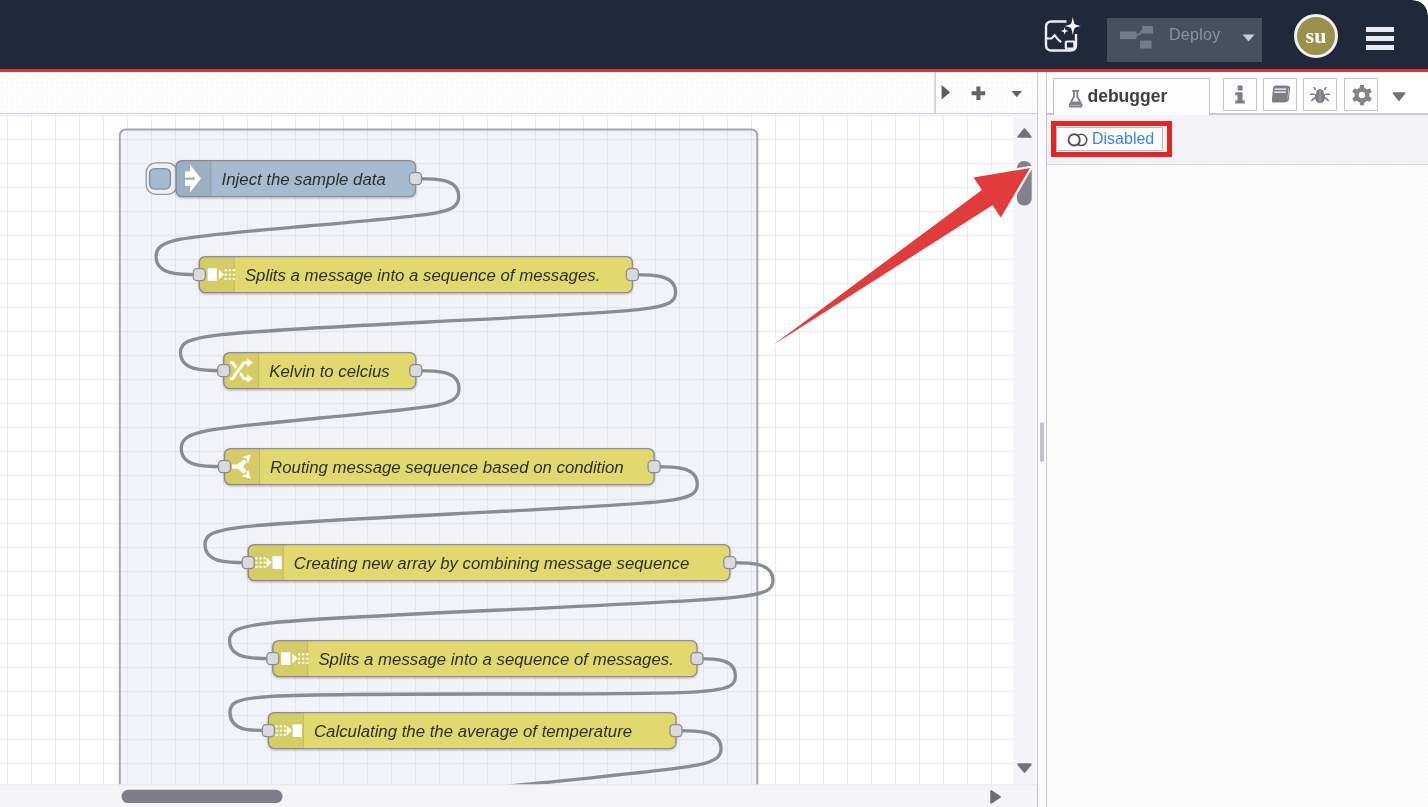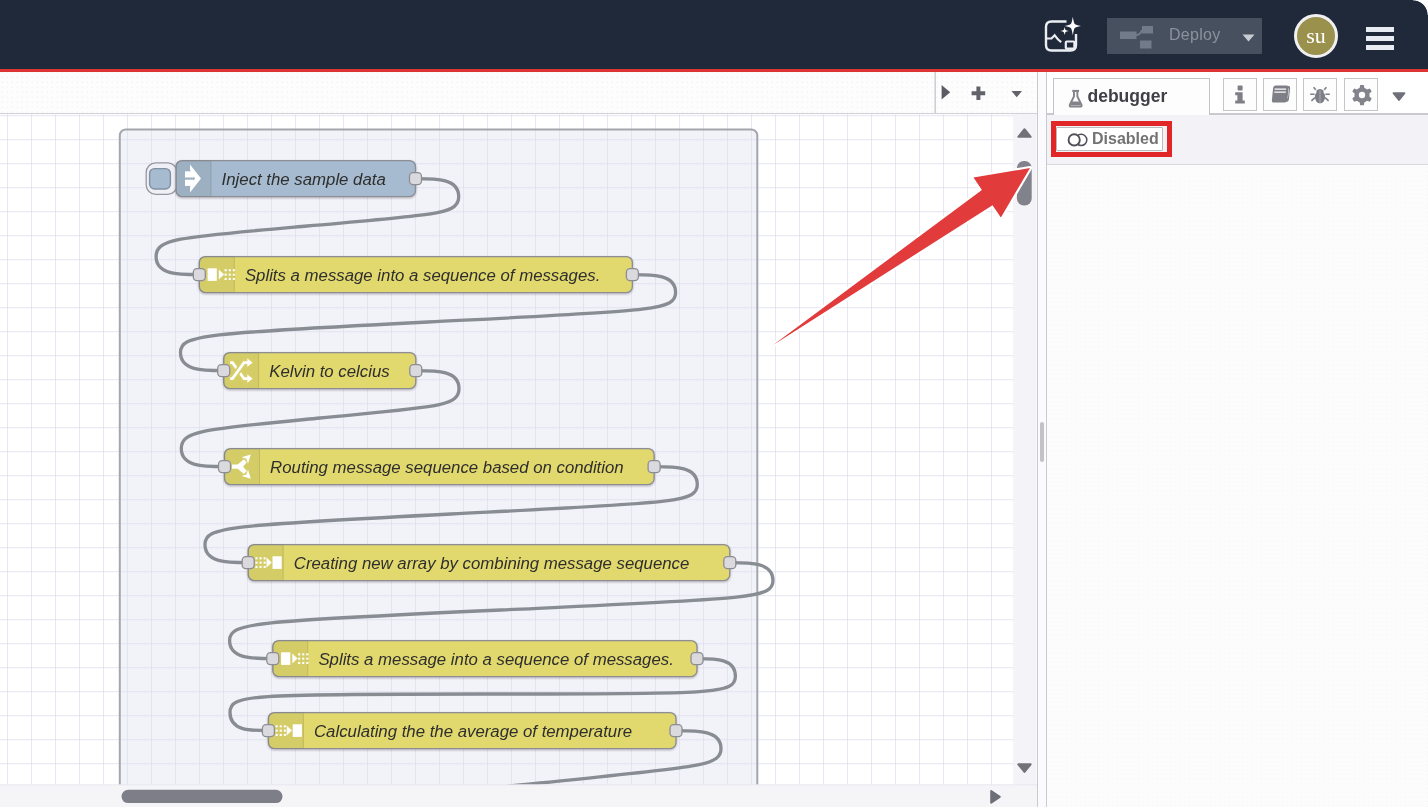--- a/index.html
+++ b/index.html
@@ -4,40 +4,40 @@
 <style>
   * { margin:0; padding:0; box-sizing:border-box; }
   html,body { width:1428px; height:807px; overflow:hidden; background:#fff;
     font-family:"Liberation Sans", sans-serif; }
   #page { position:relative; width:1428px; height:807px; }
   #header { position:absolute; left:0; top:0; width:1428px; height:68.5px; background:#202939; }
   #redline { position:absolute; left:0; top:68.5px; width:1428px; height:3px; background:#dd3434; }
   #corner { position:absolute; right:0; top:0; width:15px; height:15px;
      background:radial-gradient(circle 15px at 0px 15px, rgba(255,255,255,0) 14.2px, #fff 15px); }
   .habs { position:absolute; }
-  #deploy { position:absolute; left:1107px; top:18px; width:155px; height:36px; background:#47505f; }
+  #deploy { position:absolute; left:1107px; top:18px; width:155px; height:44px; background:#47505f; }
   #deploy span { position:absolute; left:62px; top:8px; font-size:16px; color:#8b929f; letter-spacing:0.3px; }
   #avatar { position:absolute; left:1294px; top:13.8px; width:44px; height:44px; border-radius:50%;
      background:#9a914c; border:3.2px solid #f0f0f3; -webkit-font-smoothing:antialiased; }
   #avatar span { position:absolute; width:100%; text-align:center; top:6.5px; color:#fff;
-     font-family:"Liberation Serif", serif; font-size:22px; }
+     font-family:"Liberation Serif", serif; font-size:22px;font-weight:bold; }
   .hbar { position:absolute; left:1366px; width:27.5px; height:4.6px; background:#e9ebf2; }
   #sidebar { position:absolute; left:1047px; top:72px; width:381px; height:575px; background:#fff; }
   #sbtabrow { position:absolute; left:0; top:0; width:381px; height:42px; background:#fff; }
   #sbtabline { position:absolute; left:0; top:41.4px; width:381px; height:1.3px; background:#c9c9ce; }
   #sbtab { position:absolute; left:5.5px; top:5.5px; width:157px; height:37.5px; background:#fdfdfd;
      border:1.3px solid #c2c2c7; border-bottom:none; z-index:2; }
   #sbtab b { position:absolute; left:34px; top:7px; font-size:17.5px; color:#3f3f45; font-weight:bold; }
   .sqbtn { position:absolute; top:6px; width:34px; height:32.5px; background:#fdfdfd;
      border:1.2px solid #c5c5ca; }
   #toolbar { position:absolute; left:0; top:42.7px; width:381px; height:50.5px; background:#f2f2f7;
      border-bottom:1.2px solid #d8d8dd; }
   #disbtn { position:absolute; left:9px; top:12.5px; width:107px; height:23.5px; background:#fff;
      border:1px solid #bbb; border-radius:1px; }
-  #disbtn span { position:absolute; left:35px; top:2px; font-size:16px; color:#737373;font-weight:bold; }
+  #disbtn span { position:absolute; left:35px; top:2px; font-size:16px; color:#3b82f6; }
   #redbox { position:absolute; left:3.5px; top:6.5px; width:121px; height:35.5px;
      border:5px solid #e22527; z-index:3; }
   #sbcontent { position:absolute; left:0; top:93.4px; width:381px; height:641.6px; background-color:#fcfcfd;
      background-image:radial-gradient(#f2f2f5 0.8px, rgba(0,0,0,0) 0.9px); background-size:4.5px 4.5px; }
   #sep { position:absolute; left:1037px; top:72px; width:10px; height:735px; background:#fbfbfd;
      border-left:1.3px solid #c9c9ce; border-right:1.3px solid #c9c9ce; }
   #sash { position:absolute; left:1039.8px; top:422px; width:4px; height:40px; border-radius:2px; background:#c2c2c8; }
 </style>
 </head>
 <body>

